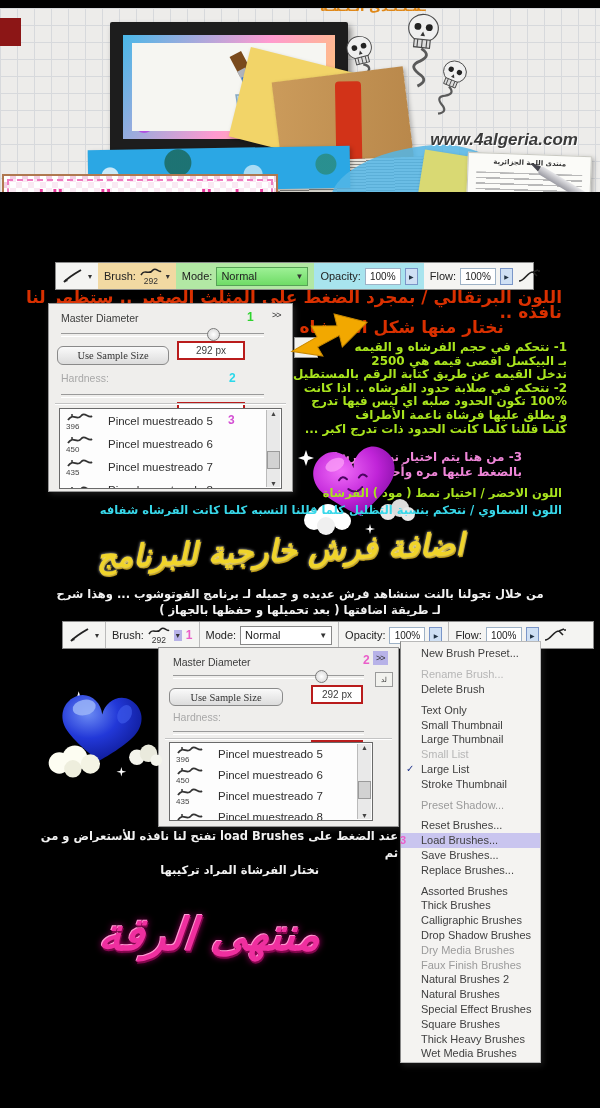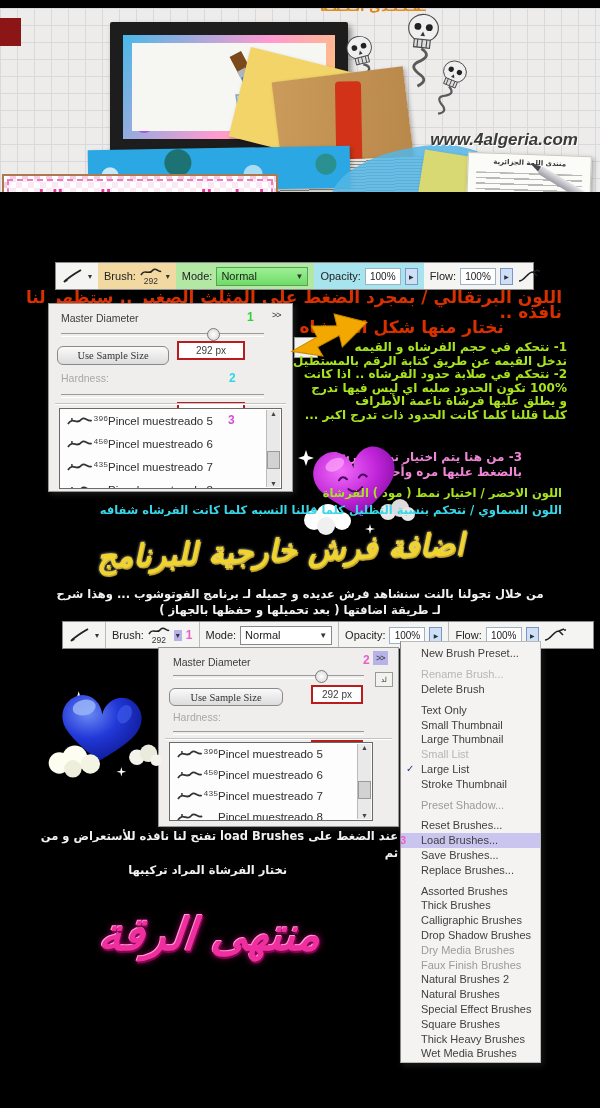--- a/index.html
+++ b/index.html
@@ -105,21 +105,21 @@
   .expand-hl{background:#b7b2e8;}
   .slider{position:absolute;height:2px;border-top:1px solid #9a9a9a;border-bottom:1px solid #fff;}
   .sthumb{position:absolute;width:11px;height:11px;border-radius:50%;background:radial-gradient(#fff,#d2d2d2);
     border:1px solid #7a7a7a;}
   .btn{position:absolute;border:1px solid #8a8a8a;background:linear-gradient(#fafafa,#dcdcdc);
     font-size:10.5px;display:flex;align-items:center;justify-content:center;border-radius:6px;color:#333;font-family:Liberation Serif, serif;}
   .divline{position:absolute;left:6px;right:6px;height:1px;background:#c4c4c4;box-shadow:0 1px 0 #fff;}
   .blist{position:absolute;background:#fdfdfd;border:1px solid #6a6a6a;overflow:hidden;}
   .brow{display:flex;align-items:center;height:23px;padding-left:6px;}
   .p2 .brow{height:21px;}
-  .bicon{width:42px;display:flex;flex-direction:row;line-height:1;font-family:Liberation Mono, monospace;}
+  .bicon{width:42px;display:flex;flex-direction:column;line-height:1;}
   .bsize{font-size:8px;color:#444;}
   .bname{font-size:11.5px;color:#2e2e2e;}
   .vscroll{position:absolute;right:1px;top:1px;bottom:1px;width:13px;background:#e9e9e9;border-left:1px solid #bbb;
     display:flex;flex-direction:column;justify-content:space-between;align-items:center;font-size:7px;color:#444;}
   .vthumb{position:absolute;right:1px;width:11px;height:16px;background:#d2d2d2;border:1px solid #9a9a9a;}
   .tip{position:absolute;background:#f2f2ee;border:1px solid #9a9a9a;font-size:9px;color:#333;
     display:flex;align-items:center;justify-content:center;direction:rtl;}
   
   .rtl{direction:rtl;}
   .redtext{position:absolute;right:38px;top:66px;text-align:right;color:#d93000;font-weight:bold;font-size:17px;line-height:15px;width:540px;}
@@ -128,21 +128,21 @@
   .pinktext{position:absolute;right:78px;top:226px;text-align:right;color:#ef86d8;font-weight:bold;font-size:12px;line-height:14.5px;width:420px;}
   .gcaption{position:absolute;right:38px;top:262px;color:#a8e41e;font-weight:bold;font-size:11.5px;text-align:right;width:540px;}
   .ccaption{position:absolute;right:38px;top:279px;color:#38d8ea;font-weight:bold;font-size:11.5px;text-align:right;width:560px;}
   .callig{position:absolute;left:0;right:40px;top:308px;text-align:center;color:#f0d42a;font-size:31px;
     font-weight:bold;font-style:italic;letter-spacing:1px;transform:rotate(-2deg);
     text-shadow:0 0 3px rgba(255,255,255,.8),1px 2px 0 #b89400;}
   .introtext{position:absolute;left:0;right:0;top:362px;text-align:center;color:#f2f2f2;font-weight:bold;
     font-size:11.5px;line-height:16px;}
   .notetext{position:absolute;left:30px;top:604px;width:368px;text-align:right;color:#f2f2f2;font-weight:bold;
     font-size:11.5px;line-height:17px;}
-  .notetext .line:nth-of-type(2){margin-right:111px;}
+  .notetext .line:nth-of-type(2){margin-right:79px;}
   .signature{position:absolute;left:60px;top:684px;width:300px;text-align:center;direction:rtl;
     font-size:45px;font-weight:bold;font-style:italic;color:#ef2f9f;letter-spacing:2px;transform:skewX(-6deg);
     text-shadow:1px 2px 0 #84084e,-1px -1px 0 #ff9ad2,0 0 7px #c4007a;}
   
   .pmenu{position:absolute;left:400px;top:417px;width:141px;height:422px;background:#f4f3f1;
     border:1px solid #b9b9b9;border-left:1px solid #888;box-shadow:2px 3px 6px rgba(255,255,255,.1);
     padding-top:4px;box-sizing:border-box;font-family:"Liberation Sans",sans-serif;}
   .mi{height:14.8px;display:flex;align-items:center;position:relative;padding-left:5px;}
   .mi.sep{height:6px;}
   .mi-check{width:15px;font-size:10px;color:#24388e;visibility:hidden;flex:none;}
@@ -359,20 +359,21 @@
     </div>
     <div class="tip" style="left:294px;top:113px;width:22px;height:19px;">لد</div>
 
     <svg class="arrow1" width="84" height="54" viewBox="0 0 84 54">
       <polygon points="2,38 30,30 27,18 52,24 52,12 82,28 52,46 52,34 28,40 31,50" fill="#f2a800" stroke="#c88800" stroke-width="1"></polygon>
     </svg>
 
     <div class="greentext rtl">
 
     <div class="line">1- نتحكم في حجم الفرشاه و القيمه</div>
+        <div class="line">بـ البيكسل اقصى قيمه هي 2500</div>
         <div class="line">ندخل القيمه عن طريق كتابة الرقم بالمستطيل</div>
         <div class="line">2- نتحكم في صلابة حدود الفرشاه .. اذا كانت</div>
         <div class="line">100% تكون الحدود صلبه اي ليس فيها تدرج</div>
         <div class="line">و يطلق عليها فرشاة ناعمة الأطراف</div>
         <div class="line">كلما قللنا كلما كانت الحدود ذات تدرج اكبر ...</div>
       </div>
 
     <div class="pinktext rtl">
 
     <div class="line">3- من هنا يتم اختيار نوع الفرشاة</div>

